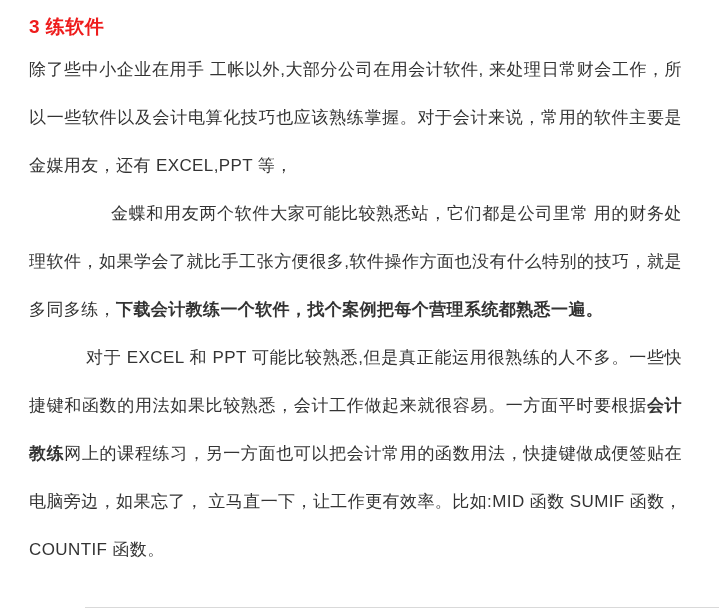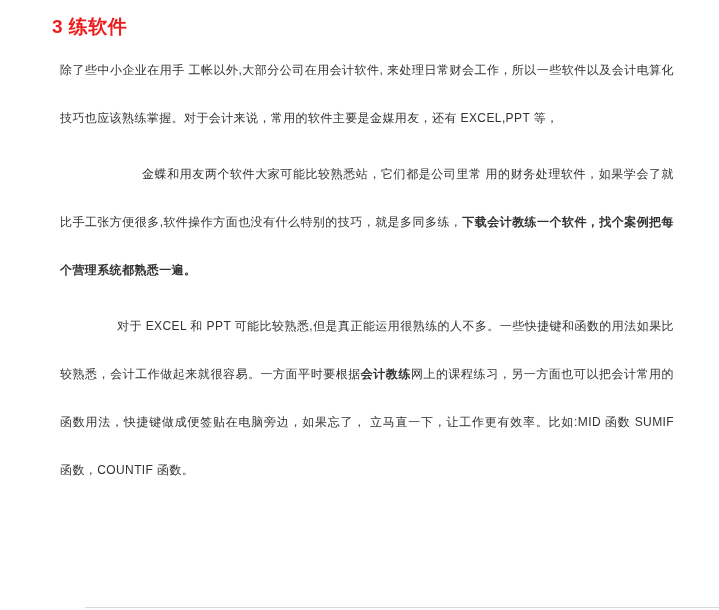--- a/index.html
+++ b/index.html
@@ -10,33 +10,33 @@
   .page {
     position: relative;
     width: 719px;
     height: 610px;
     background: #ffffff;
     overflow: hidden;
     font-family: "Liberation Sans", "DejaVu Sans", sans-serif;
     color: #333333;
   }
   .page-inner {
-    padding: 14px 37px 0 52px;
+    padding: 14px 37px 0 29px;
   }
   .doc-heading {
     margin: 0;
     font-size: 19px;
     line-height: 26px;
     font-weight: 700;
     color: #ee1c1c;
     letter-spacing: 0.5px;
   }
   .para {
-    margin: 8px;
-    font-size: 12px;
+    margin: 0;
+    font-size: 17px;
     line-height: 48px;
     text-align: justify;
     text-justify: inter-ideograph;
     letter-spacing: 0.4px;
     word-break: break-all;
   }
   .para.first {
     margin-top: 6px;
   }
   .para strong {

